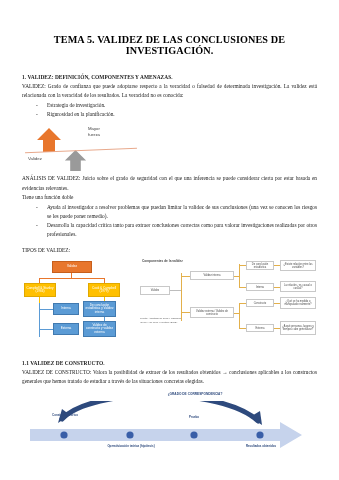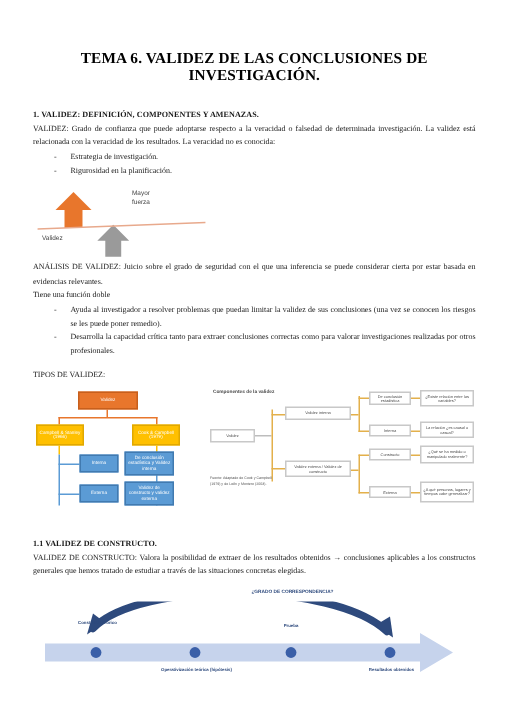--- a/index.html
+++ b/index.html
@@ -137,21 +137,21 @@
     font-family:"Liberation Sans", sans-serif;
     color:#2e4a7d;
     font-weight:bold;
   }
 </style>
 </head>
 <body>
 
 <div class="page">
 
-  <h1 class="doc-title">TEMA 6. VALIDEZ DE LAS CONCLUSIONES DE INVESTIGACIÓN.</h1>
+  <h1 class="doc-title">TEMA 5. VALIDEZ DE LAS CONCLUSIONES DE INVESTIGACIÓN.</h1>
 
   <div class="sec-head">1. VALIDEZ: DEFINICIÓN, COMPONENTES Y AMENAZAS.</div>
   <p class="para">VALIDEZ: Grado de confianza que puede adoptarse respecto a la veracidad o falsedad de determinada investigación. La validez está relacionada con la veracidad de los resultados. La veracidad no es conocida:</p>
   <ul class="dash">
     <li>Estrategia de investigación.</li>
     <li>Rigurosidad en la planificación.</li>
   </ul>
 
   <div class="fig-arrows">
     <div class="up-arrow" style="left:14px; top:3px;">

